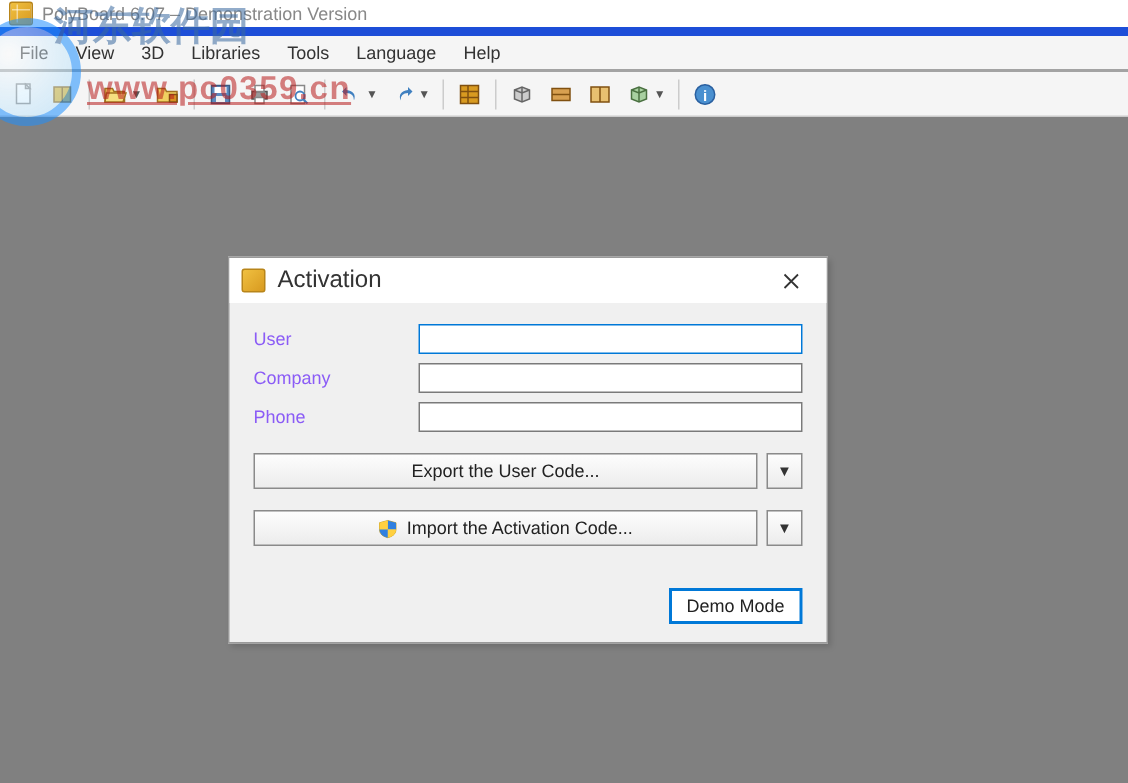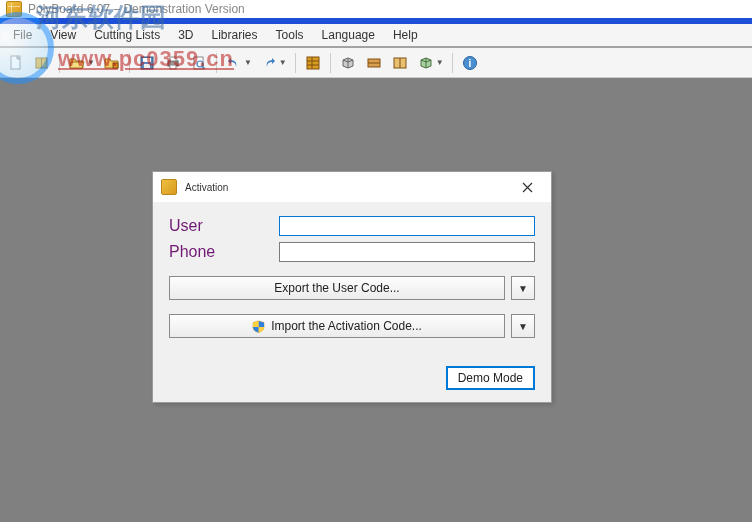--- a/index.html
+++ b/index.html
@@ -98,38 +98,38 @@
       background: #f0f0f0;
       border: 1px solid #9a9a9a;
       box-shadow: 2px 2px 4px rgba(0,0,0,0.15);
     }
     .dlg-title {
       height: 30px;
       display: flex;
       align-items: center;
       padding: 0 4px 0 8px;
       background: #fff;
-      font-size: 10px;
+      font-size: 16px;
       color: #333;
     }
     .dlg-title .dlg-icon {
       width: 16px; height: 16px; margin-right: 8px;
       background: linear-gradient(135deg, #f0c040, #d89a20);
       border: 1px solid #b8851a; border-radius: 2px;
     }
     .dlg-title .spacer { flex: 1; }
     .dlg-close {
       width: 40px; height: 26px;
       display: flex; align-items: center; justify-content: center;
       font-size: 14px; color: #333;
       cursor: default;
     }
     .dlg-body { padding: 14px 16px 12px; }
     .form-row { display: flex; align-items: center; margin-bottom: 6px; }
-    .form-row label { width: 110px; font-size: 16px; color: #701a75; }
+    .form-row label { width: 110px; font-size: 12px; color: #8b5cf6; }
     .form-row input {
       flex: 1; height: 20px; border: 1px solid #7a7a7a;
       padding: 0 4px; font-size: 12px; background: #fff;
     }
     .form-row.first input { border: 1px solid #0078d7; }
     .action-row { display: flex; margin-top: 14px; gap: 6px; border-radius: 10px; }
     .action-btn {
       flex: 1;
       height: 24px;
       background: linear-gradient(#fdfdfd, #ececec);
@@ -162,21 +162,20 @@
 <body>
 
 <div class="titlebar">
   <div class="app-icon"></div>
   <span>PolyBoard 6.07 – Demonstration Version</span>
 </div>
 
 <div class="menubar">
   <div class="menu-item">File</div>
   <div class="menu-item">View</div>
-  <div class="menu-item">Cutting Lists</div>
   <div class="menu-item">3D</div>
   <div class="menu-item">Libraries</div>
   <div class="menu-item">Tools</div>
   <div class="menu-item">Language</div>
   <div class="menu-item">Help</div>
 </div>
 
 <div class="toolbar">
   <div class="tool-btn">
     <svg viewBox="0 0 16 16">
@@ -301,20 +300,24 @@
       <div class="dlg-close">
         <svg width="11" height="11" viewBox="0 0 11 11">
             <path d="M1 1 L10 10 M10 1 L1 10" stroke="#333" stroke-width="1.2"></path>
           </svg>
       </div>
     </div>
     <div class="dlg-body">
 
       <div class="form-row first">
         <label>User</label>
+        <input type="text" value="" style="">
+      </div>
+      <div class="form-row">
+        <label>Company</label>
         <input type="text" value="" style="">
       </div>
       <div class="form-row">
         <label>Phone</label>
         <input type="text" value="" style="">
       </div>
 
       <div class="action-row">
         <div class="action-btn">
           <span>Export the User Code...</span>

